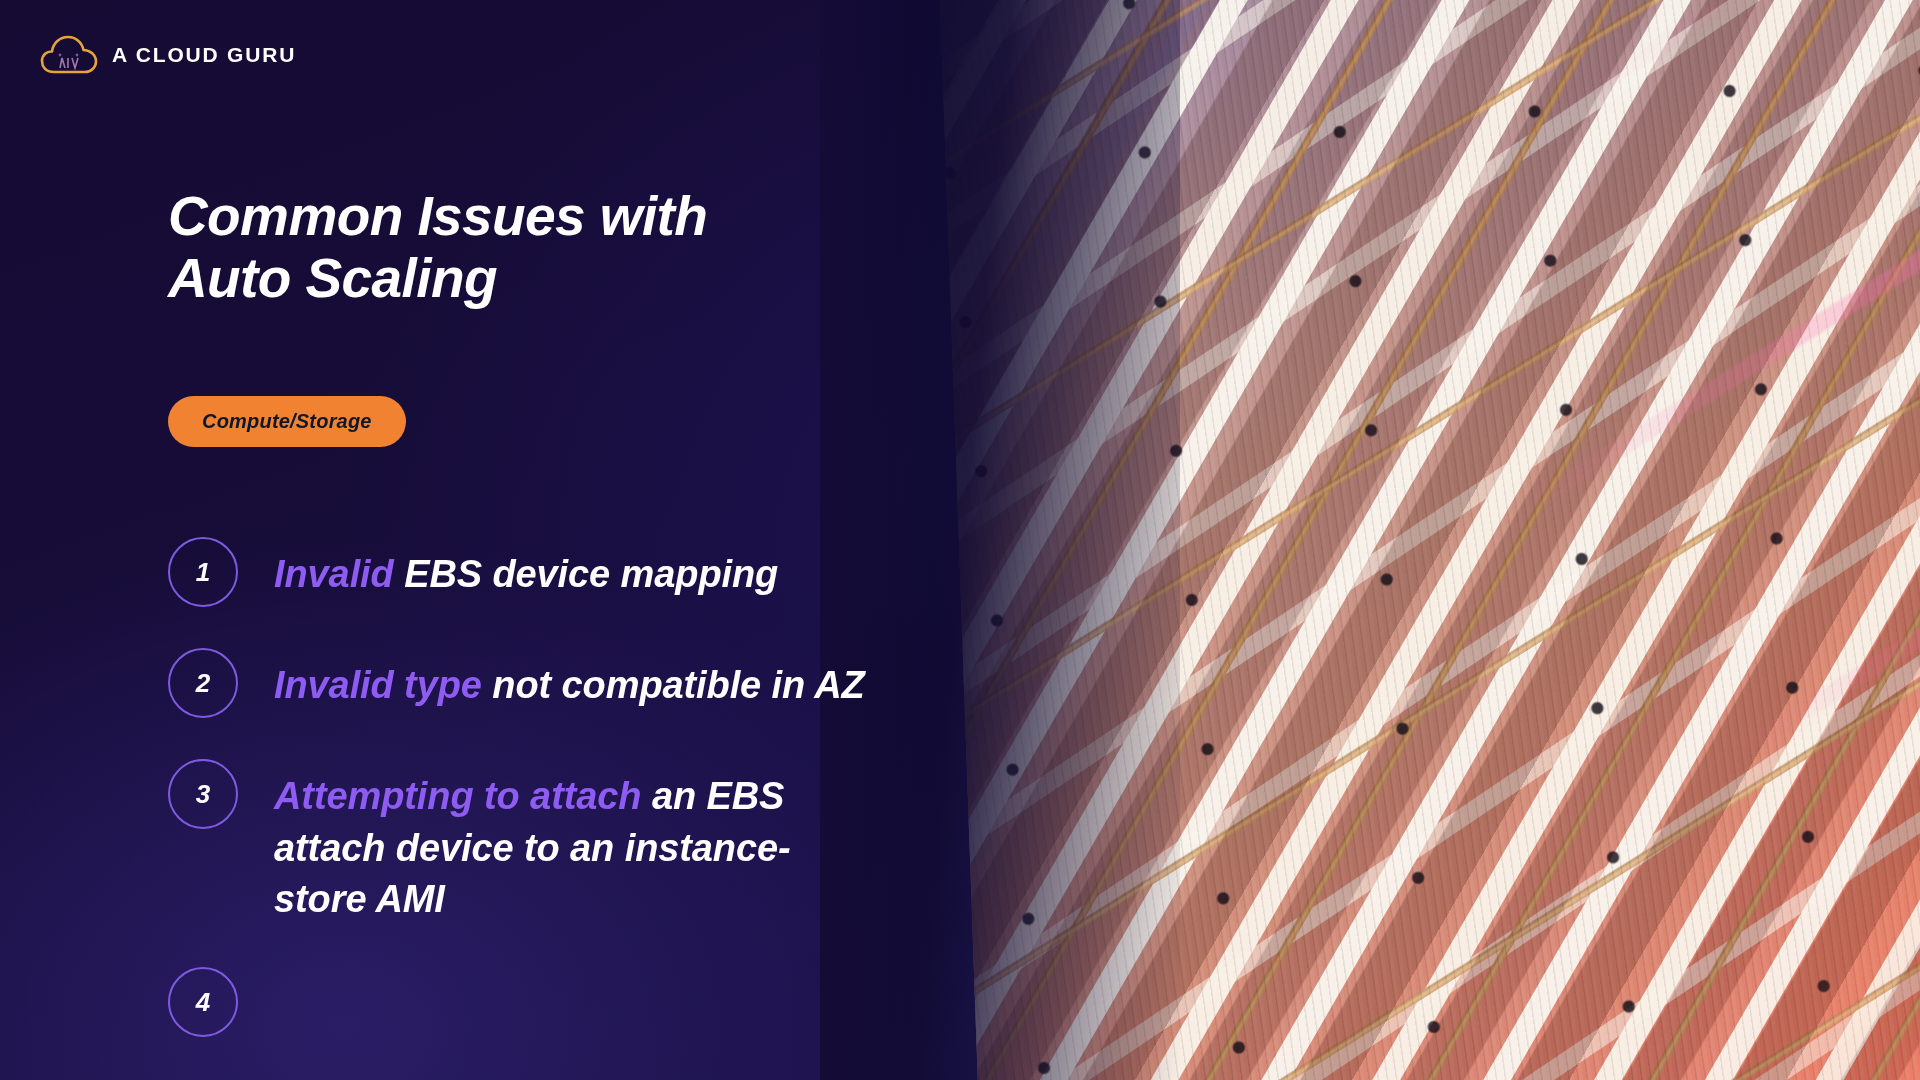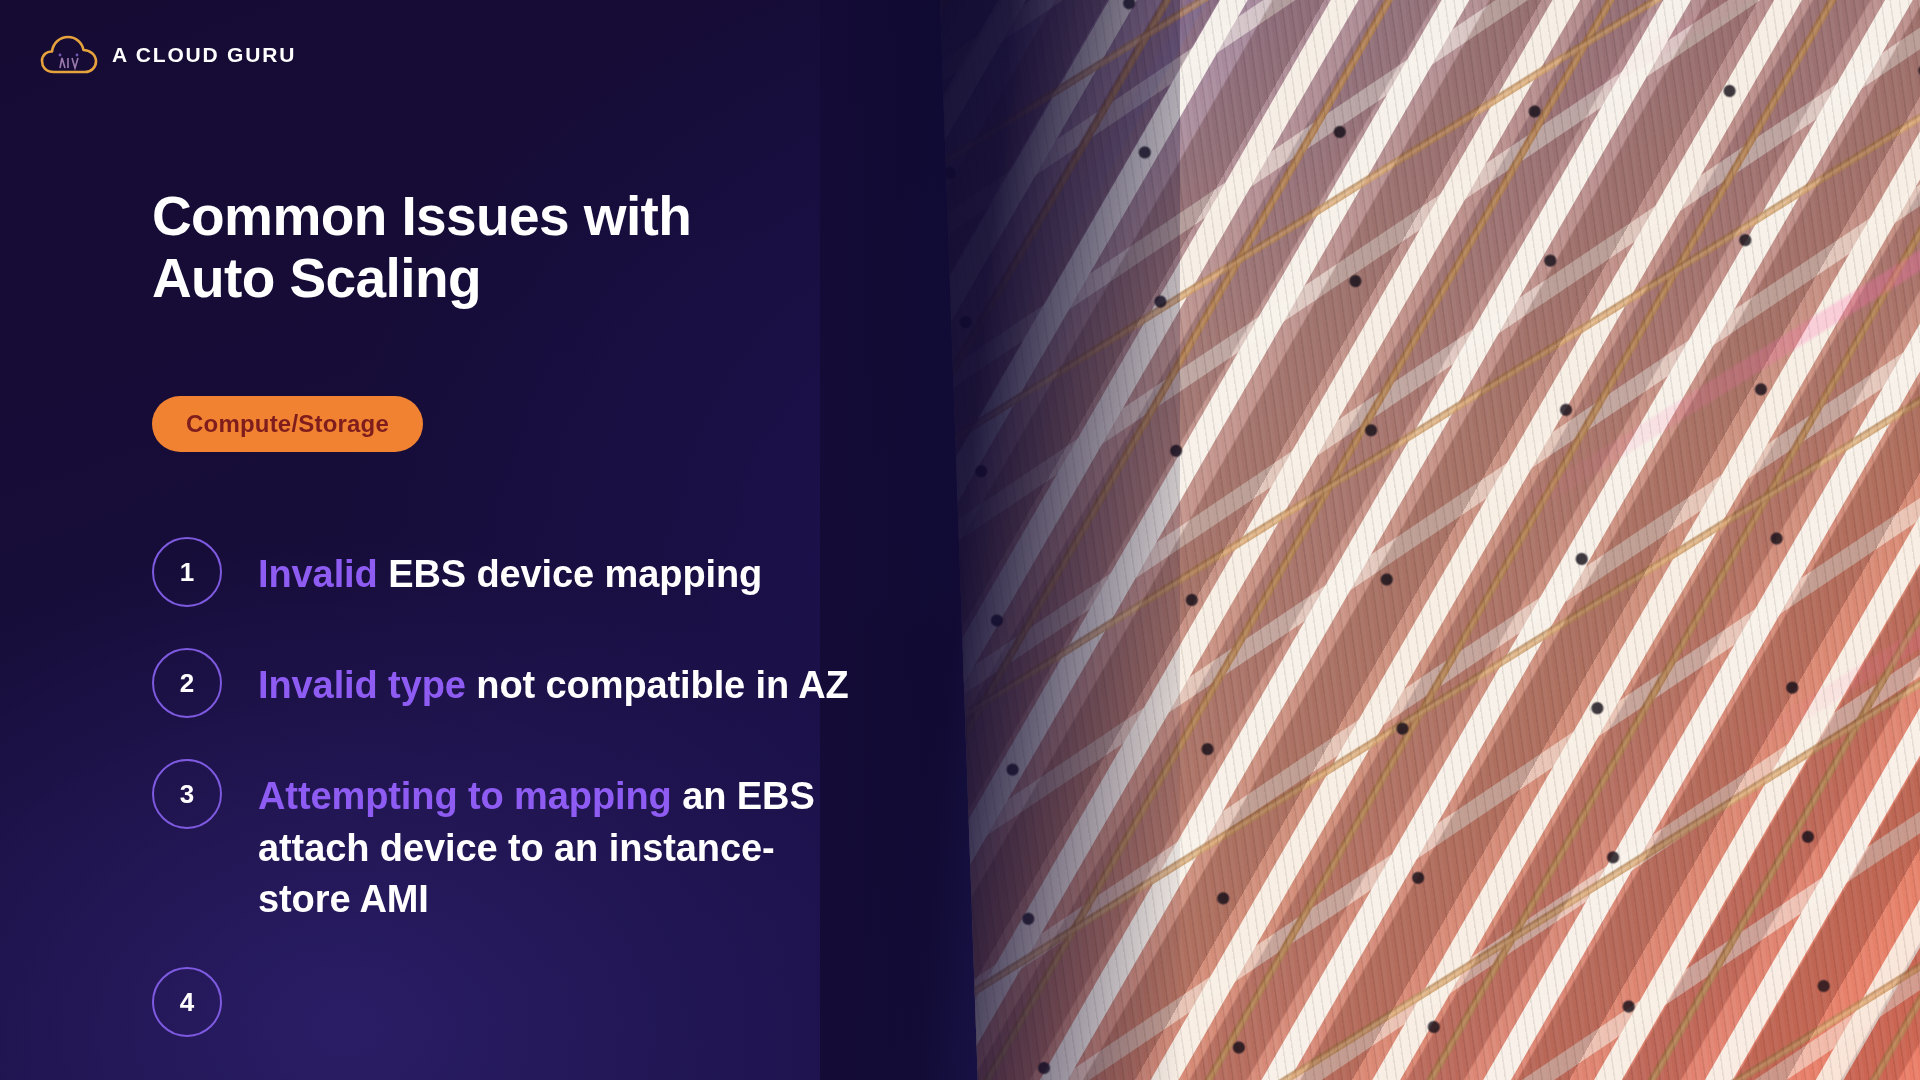--- a/index.html
+++ b/index.html
@@ -241,42 +241,43 @@
   #logo .cloud { width:58px; height:42px; display:block; }
   #logo .wordmark {
     color:#ffffff;
     font-size:21px;
     font-weight:bold;
     letter-spacing:1.8px;
   }
 
   #content {
     position:absolute;
-    left:152px; top:0;
+    left:168px; top:0;
     width:760px; height:888px;
     z-index:30;
+    font-style:italic;
   }
 
   #title {
     position:absolute;
     top:185px; left:0;
     color:#ffffff;
     font-size:55px;
     font-weight:bold;
     line-height:1.13;
     letter-spacing:-0.6px;
     white-space:pre-line;
   }
 
   #badge {
     position:absolute;
     top:396px; left:0;
     background:#f08232;
-    color:#7f1d1d;
-    font-size:24px;
+    color:#0f172a;
+    font-size:20px;
     font-weight:bold;
     padding:14px 34px;
     border-radius:40px;
     display:inline-block;
     letter-spacing:0.2px;
   }
 
   #list {
     position:absolute;
     top:537px; left:0;
@@ -367,21 +368,21 @@
       <div class="row">
         <div class="circle">2</div>
         <div class="rowtext">
           <span class="hl">Invalid type</span><span> not compatible in AZ</span>
         </div>
       </div>
 
       <div class="row">
         <div class="circle">3</div>
         <div class="rowtext" style="max-width:580px;">
-          <span class="hl">Attempting to mapping</span><span> an EBS attach device to an instance-store AMI</span>
+          <span class="hl">Attempting to attach</span><span> an EBS attach device to an instance-store AMI</span>
         </div>
       </div>
 
       <div class="row">
         <div class="circle">4</div>
       </div>
 
     </div>
   </div>
 </div>

